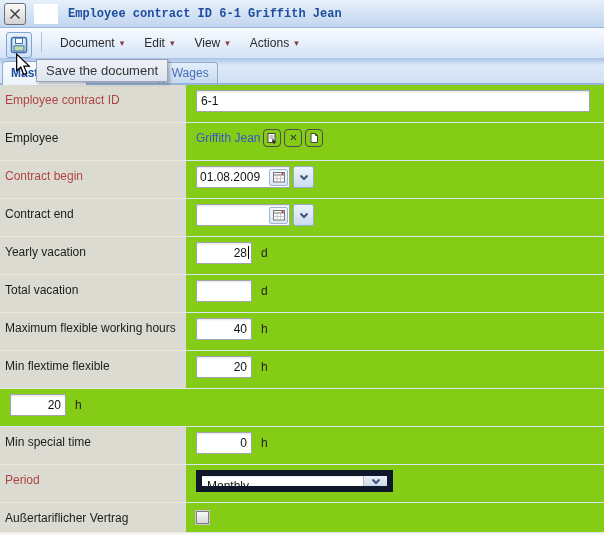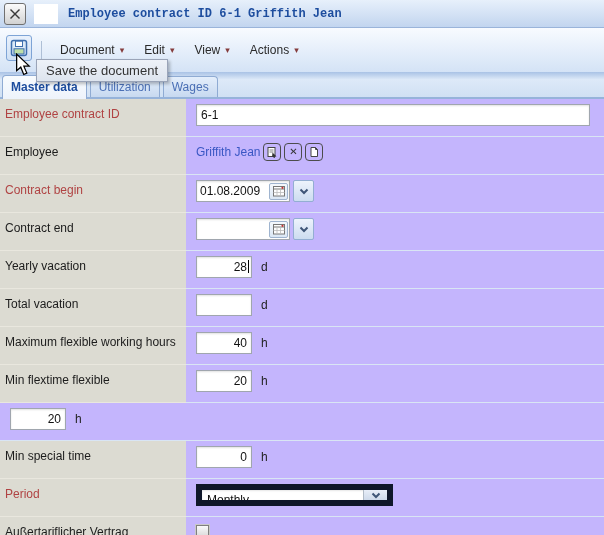--- a/index.html
+++ b/index.html
@@ -18,21 +18,21 @@
   .close-btn{
     width:22px;height:22px;margin-top:0;display:flex;align-items:center;justify-content:center;
     background:linear-gradient(#fbfbfb,#d2d2d2);border:1px solid #707070;border-radius:3px;
     padding:0;cursor:pointer;
   }
   .doc-square{width:24px;height:20px;background:#ffffff;margin-left:8px;display:inline-block;}
   .win-title{margin-left:10px;font-weight:bold;color:#1d4d9e;}
 
   
   .toolbar{
-    height:44px;display:flex;align-items:flex-end;padding:11px 6px;box-sizing:border-box;
+    height:30px;display:flex;align-items:flex-start;padding:4px 6px;box-sizing:border-box;
     background:linear-gradient(#f8fbff,#d4e3f6);
   }
   .save-btn{
     width:26px;height:26px;display:flex;align-items:center;justify-content:center;
     background:linear-gradient(#e9f1fc,#cfe0f4);border:1px solid #7ea4d6;border-radius:3px;
     padding:0;cursor:pointer;
   }
   .tb-sep{width:1px;height:20px;background:#aebfd6;margin:0 8px 0 9px;}
   .menu-item{
     display:flex;align-items:center;gap:5px;padding:4px 10px;color:#2a2a2a;cursor:pointer;
@@ -60,21 +60,21 @@
   
   .form{height:448px;overflow:hidden;}
   .frow{display:flex;height:38px;box-sizing:border-box;}
   .frow:last-child{height:30px;}
   .cell-label{
     width:186px;box-sizing:border-box;background:#dcdbd2;border-bottom:1px solid #e9e7de;
     padding:9px 3px 0 5px;line-height:13px;
   }
   .cell-label.req{color:#b04343;}
   .cell-field{
-    flex:1;box-sizing:border-box;background:#c4b5fd;border-bottom:1px solid #d9e5f4;
+    flex:1;box-sizing:border-box;background:#84cc16;border-bottom:1px solid #d9e5f4;
     padding:5px 0 0 10px;display:flex;align-items:flex-start;
   }
   .txt{
     height:22px;box-sizing:border-box;border:1px solid #a0a6ae;background:#fff;
     box-shadow:inset 0 1px 2px rgba(0,0,0,.12);font-family:inherit;font-size:12px;
     padding:1px 4px;color:#111;
   }
   .txt.wide{width:394px;}
   .txt.num{width:56px;text-align:right;}
   .unit{margin-left:9px;padding-top:4px;color:#222;}

